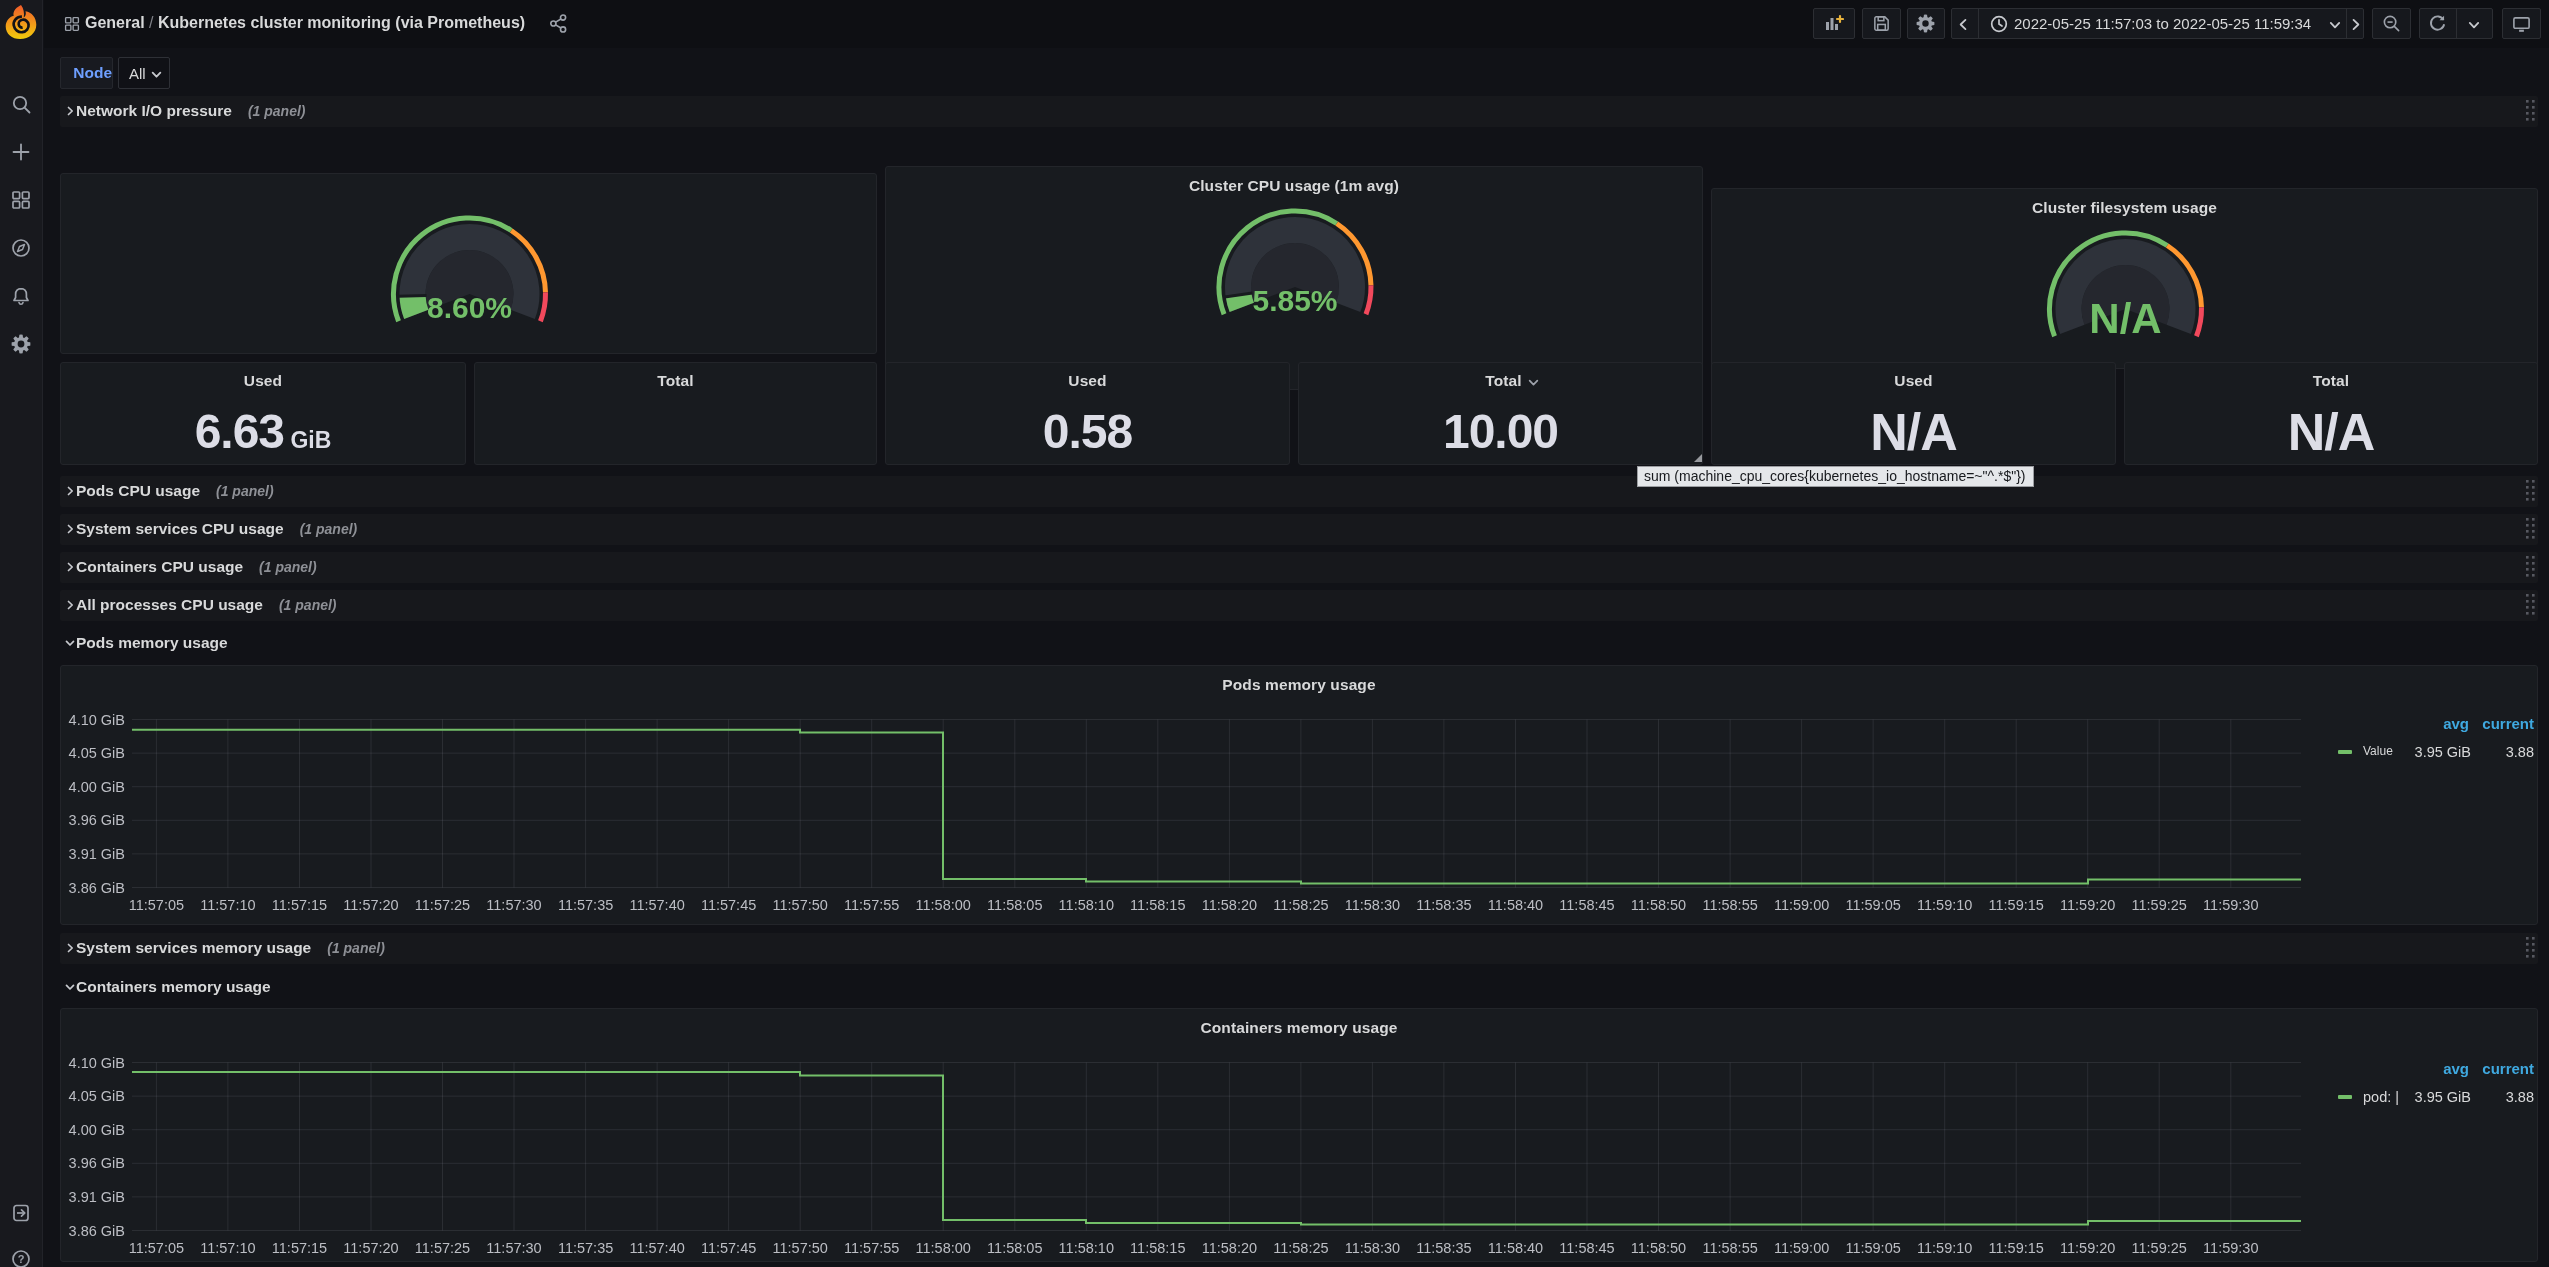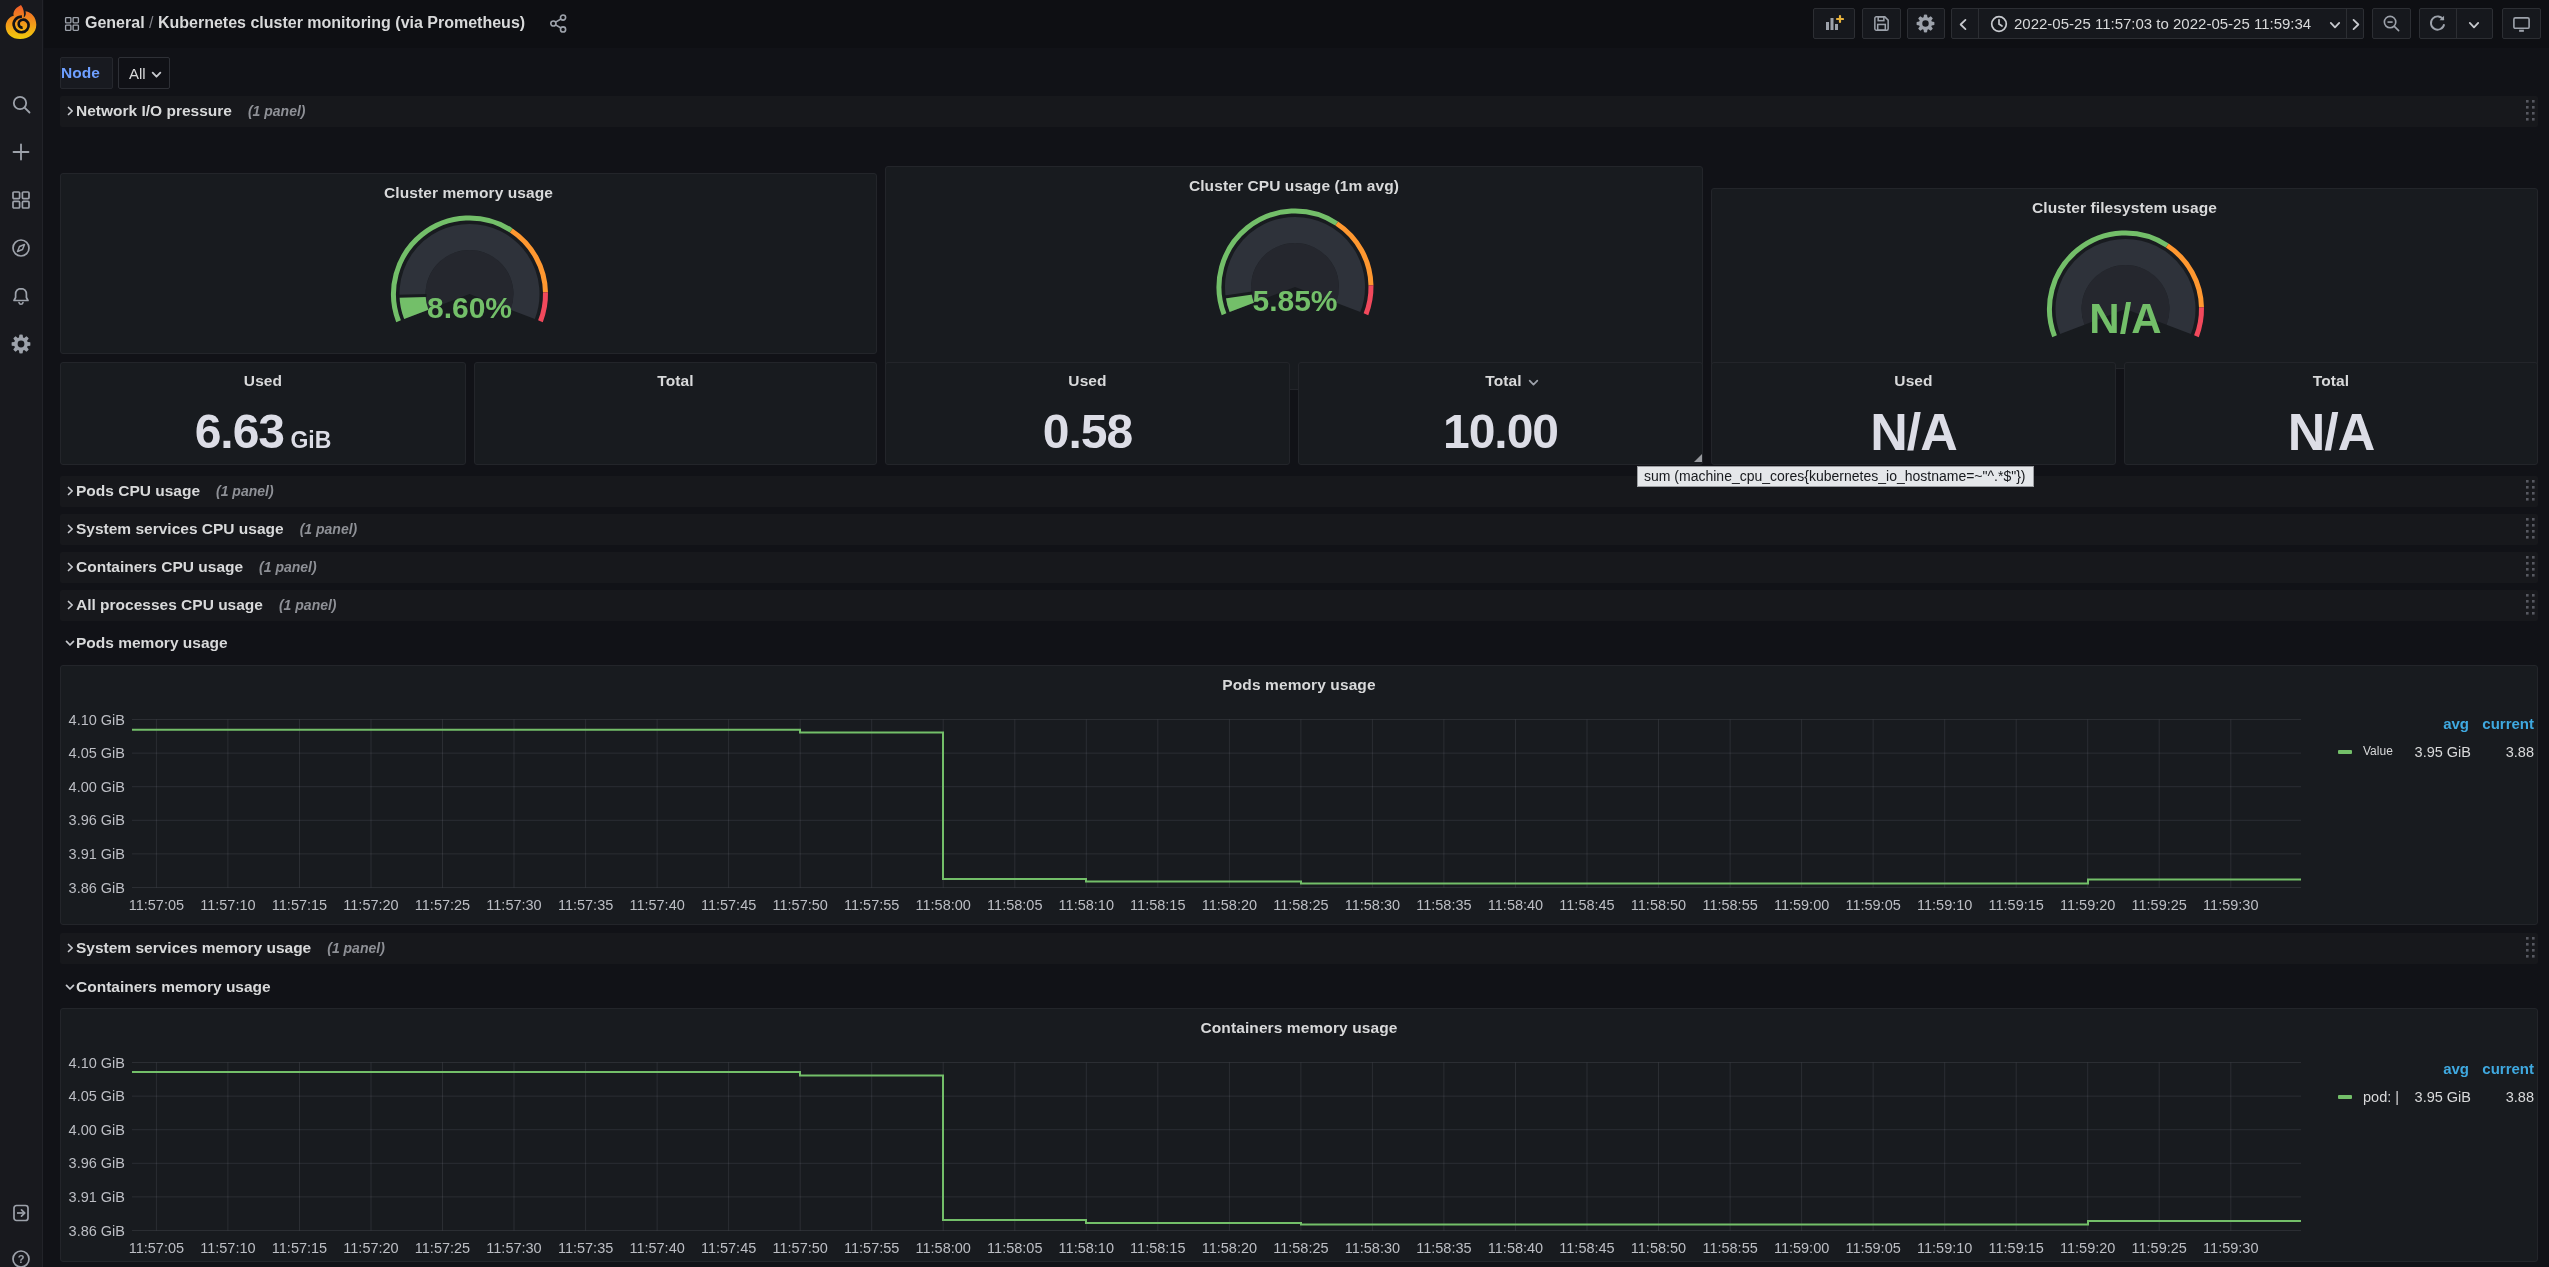--- a/index.html
+++ b/index.html
@@ -119,21 +119,21 @@
       <path d="M16.9 1.8 L16.9 6.6 L12.1 6.6 Z" fill="#9da2ab"></path>
     </svg>
     <svg style="position:absolute;left:2468px;top:19px" width="12" height="12" fill="none">
       <path d="M 1.7999999999999998 3.96 L 6.0 8.399999999999999 L 10.2 3.96" stroke="#c7c9ce" stroke-width="1.8" stroke-linecap="round" stroke-linejoin="round"></path>
     </svg>
     <div class="navbtn" style="left:2502px;width:39px"></div>
     <svg style="position:absolute;left:2512px;top:15px" width="19" height="19" viewBox="0 0 20 20" fill="none">
       <rect x="2" y="3" width="16" height="11" rx="1.5" stroke="#9da2ab" stroke-width="1.7"></rect>
       <rect x="7.5" y="15.5" width="5" height="2.2" fill="#9da2ab"></rect>
     </svg>
-    <div class="abs" style="left:60px;top:57px;width:53px;height:32px;background:#181a20;border:1px solid #25272d;border-radius:2px;text-align:left;line-height:30px;font-size:15.5px;font-weight:700;color:#6e9fff">Node</div>
+    <div class="abs" style="left:60px;top:57px;width:53px;height:32px;background:#181a20;border:1px solid #25272d;border-radius:2px;text-align:right;line-height:30px;font-size:15.5px;font-weight:700;color:#6e9fff">Node</div>
     <div class="abs" style="left:118px;top:57px;width:52px;height:32px;background:#101116;border:1px solid #2e3036;border-radius:2px;font-size:15px;font-weight:400;color:#d8d9da">
       <span style="position:absolute;left:10px;top:7px">All</span>
     </div>
     <svg style="position:absolute;left:151px;top:69px" width="11" height="11" fill="none">
       <path d="M 1.65 3.6300000000000003 L 5.5 7.699999999999999 L 9.35 3.6300000000000003" stroke="#c7c9ce" stroke-width="1.8" stroke-linecap="round" stroke-linejoin="round"></path>
     </svg>
     <div class="row rowbg" style="top:96px">
       <svg style="position:absolute;left:5px;top:10px" width="10" height="10" fill="none">
         <path d="M 3.5 1.5 L 7.199999999999999 5.0 L 3.5 8.5" stroke="#c7c9ce" stroke-width="1.7" stroke-linecap="round" stroke-linejoin="round"></path>
       </svg>
@@ -235,21 +235,20 @@
         <rect x="6" y="18" width="2.6" height="2.6" fill="#565860"></rect>
       </svg>
     </div>
     <div class="row" style="top:972px">
       <svg style="position:absolute;left:5px;top:10px" width="10" height="10" fill="none">
         <path d="M 1.5 3.3000000000000003 L 5.0 7.0 L 8.5 3.3000000000000003" stroke="#c7c9ce" stroke-width="1.7" stroke-linecap="round" stroke-linejoin="round"></path>
       </svg>
       <div class="rtitle">Containers memory usage</div>
     </div>
     <div class="panel" style="left:60px;top:173px;width:817px;height:181px">
-      <div class="ptitle" style="top:10px">Cluster memory usage</div>
       <svg width="817" height="181" style="position:absolute;left:0;top:0">
         <path d="M 408.50 120.00 L 367.42 135.77 A 44.00 44.00 0 1 1 449.58 135.77 Z" fill="#25272e"></path>
         <path d="M 355.29 140.43 A 57.00 57.00 0 1 1 461.71 140.43" stroke="#2e323a" stroke-width="26" fill="none"></path>
         <path d="M 355.29 140.43 A 57.00 57.00 0 0 1 351.53 121.90" stroke="#73bf69" stroke-width="26" fill="none"></path>
         <line x1="365.52" y1="121.43" x2="337.54" y2="122.36" stroke="#181b1f" stroke-width="3"></line>
         <path d="M 337.55 147.24 A 76.00 76.00 0 0 1 450.23 56.48" stroke="#73bf69" stroke-width="5" fill="none"></path>
         <path d="M 450.23 56.48 A 76.00 76.00 0 0 1 484.48 118.41" stroke="#ff9830" stroke-width="5" fill="none"></path>
         <path d="M 484.48 118.41 A 76.00 76.00 0 0 1 479.45 147.24" stroke="#f2495c" stroke-width="5" fill="none"></path>
         <text x="408.5" y="143.5" text-anchor="middle" font-size="30" font-weight="700" fill="#73bf69" font-family="Liberation Sans, sans-serif">8.60%</text>
       </svg>

